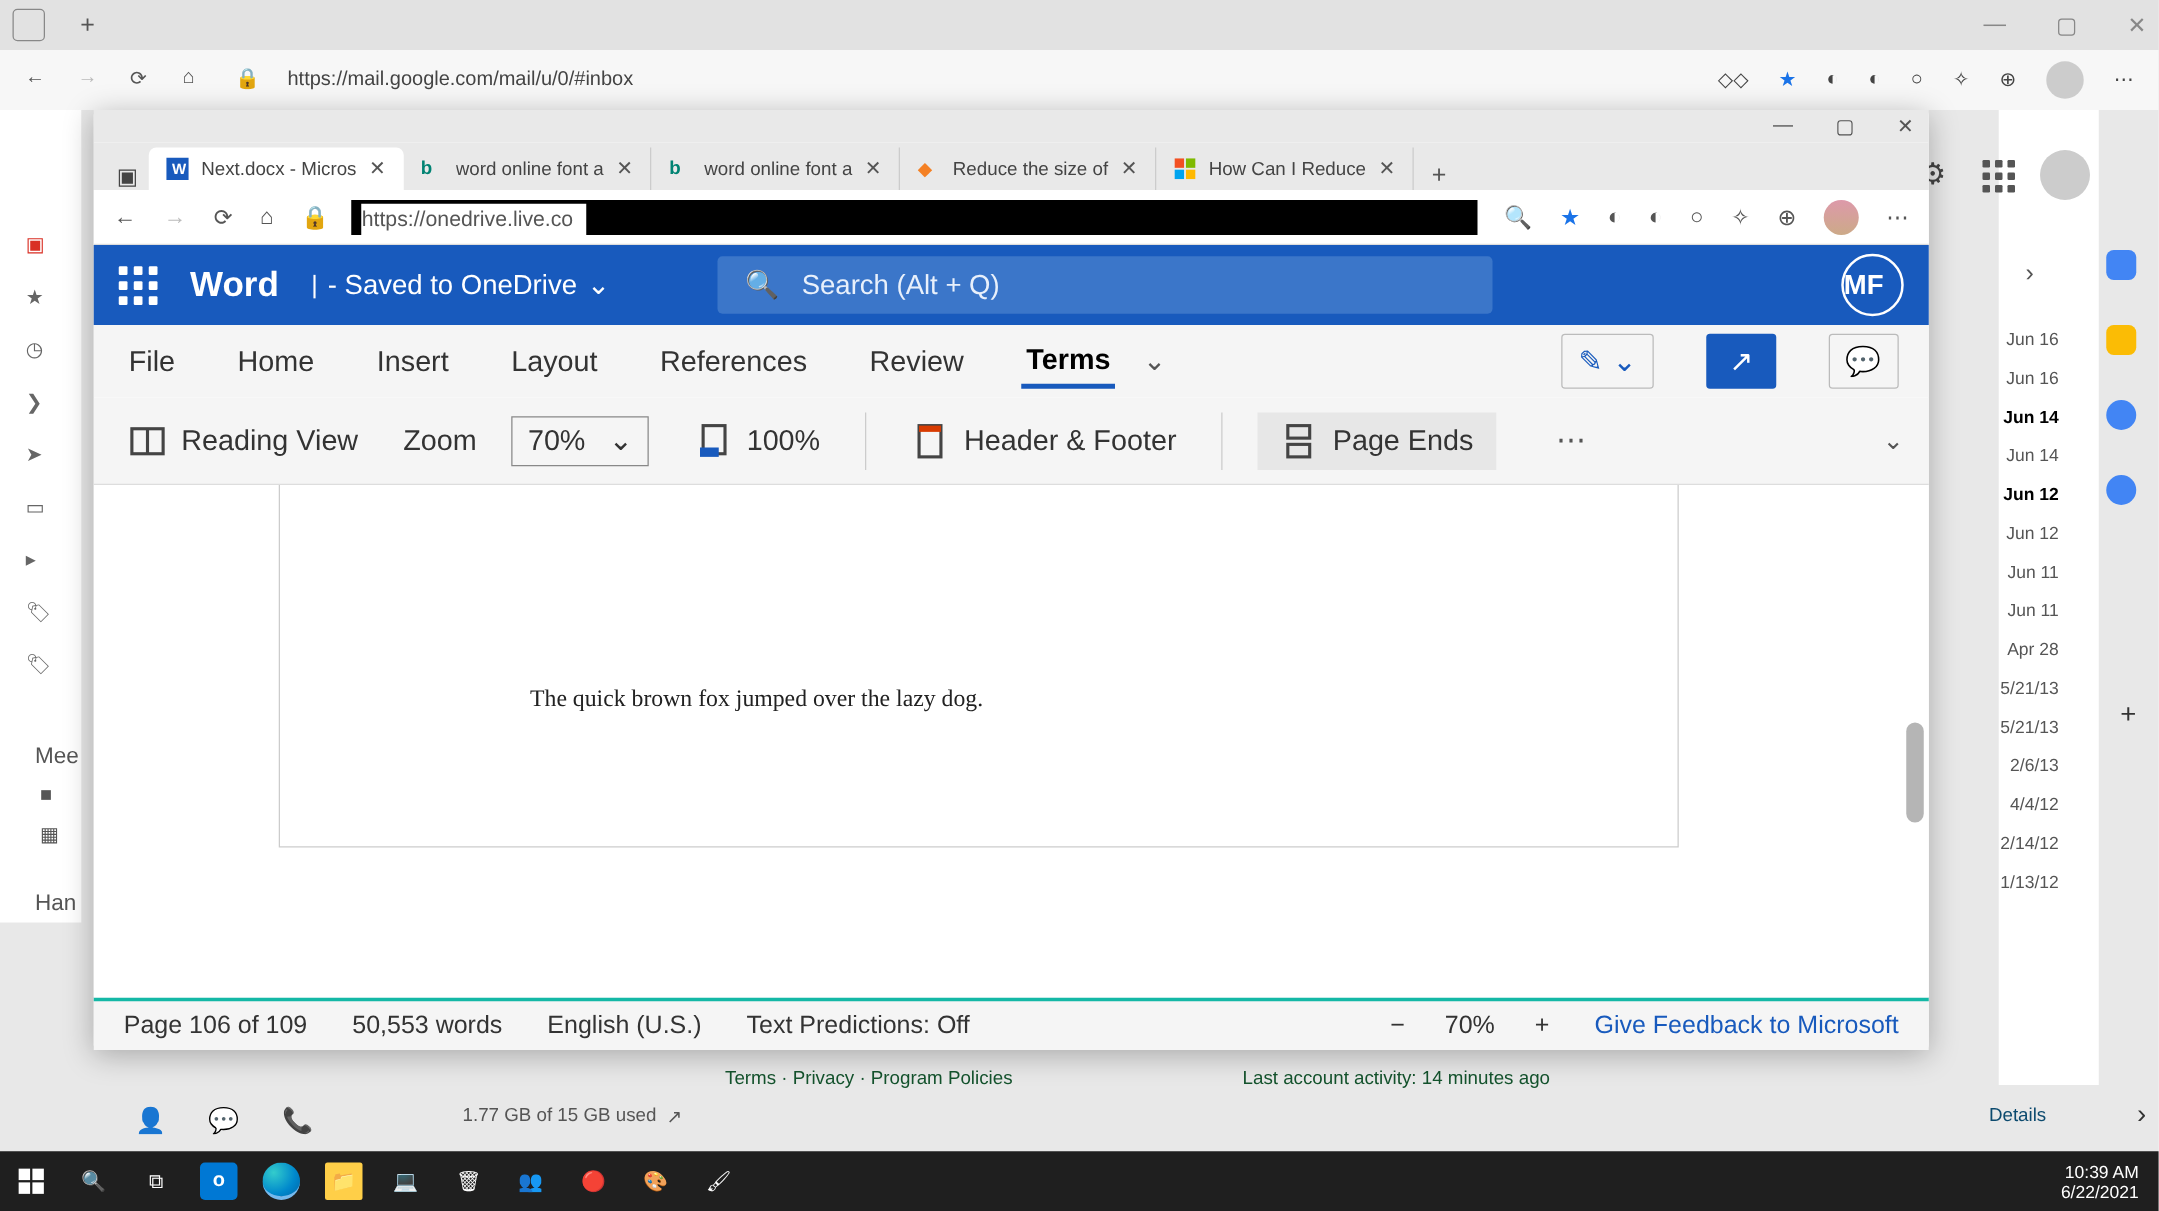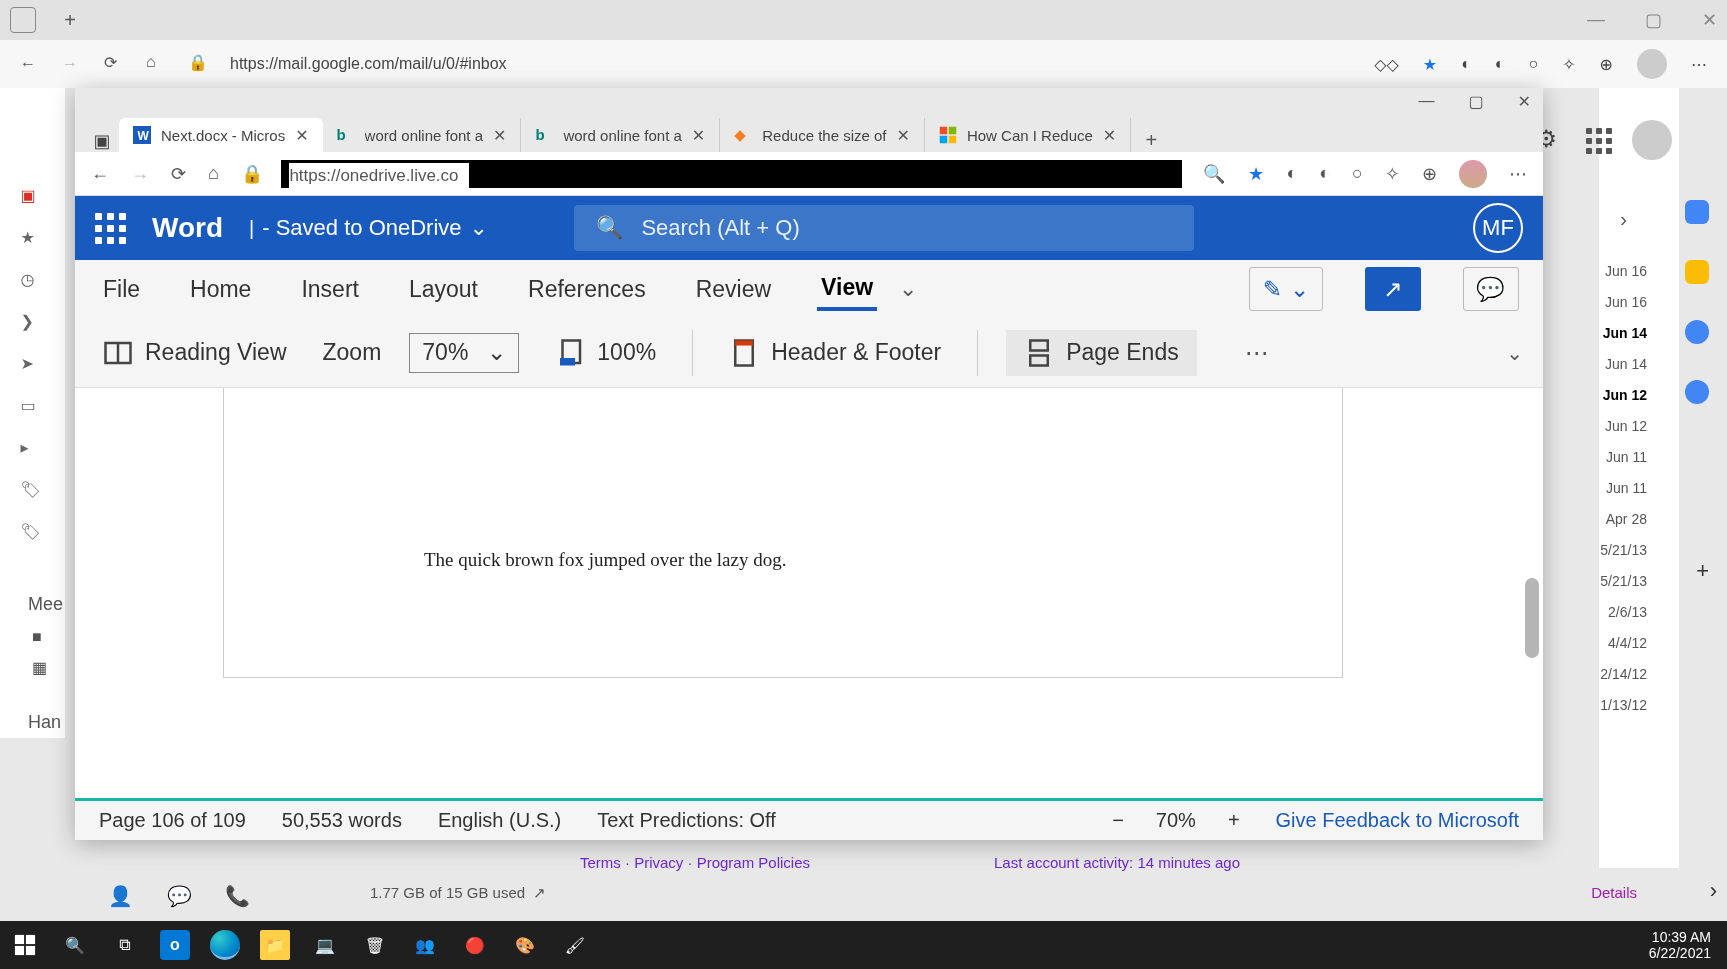--- a/index.html
+++ b/index.html
@@ -32,24 +32,24 @@
   .gmicons .chip { width:24px; height:24px; border-radius:6px; }
   .gmright-arr { position:absolute; right:100px; top:208px; font-size:20px; color:#555; }
   .gmgear { position:absolute; right:170px; top:125px; font-size:24px; color:#444; }
   .gmapps { position:absolute; right:115px; top:128px; }
   .gmapps .g { display:grid; grid-template-columns:repeat(3,6px); gap:4px; }
   .gmapps .g span { width:6px; height:6px; background:#555; border-radius:1px; }
   .gmav { position:absolute; right:55px; top:120px; width:40px; height:40px; border-radius:50%; background:#ccc; }
   .gmplus { position:absolute; right:18px; top:558px; font-size:22px; color:#333; }
   .gmcaret { position:absolute; right:10px; top:878px; font-size:22px; color:#333; }
 
-  .gm-footer { position:absolute; left:260px; top:854px; width:1100px; display:flex; font-size:15px; color:#6d28d9; }
+  .gm-footer { position:absolute; left:260px; top:854px; width:1100px; display:flex; font-size:15px; color:#14532d; }
   .gm-footer .mid { margin-left:320px; }
   .gm-footer .act { margin-left:auto; margin-right:120px; }
-  .gm-details { position:absolute; right:90px; top:884px; font-size:15px; color:#a21caf; }
+  .gm-details { position:absolute; right:90px; top:884px; font-size:15px; color:#0c4a6e; }
   .gm-storage { position:absolute; left:370px; top:884px; font-size:15px; color:#555; display:flex; gap:8px; }
   .gm-bottom-ic { position:absolute; left:108px; top:884px; display:flex; gap:34px; color:#555; font-size:20px; }
 
   
   .edge-win { position:absolute; left:75px; top:88px; width:1468px; height:752px; background:#fff; box-shadow:0 4px 24px rgba(0,0,0,.28); border-radius:4px; display:flex; flex-direction:column; }
   .edge-title { height:26px; background:#e9e9e9; display:flex; justify-content:flex-end; align-items:center; padding:0 12px; gap:34px; font-size:16px; color:#555; }
   .edge-tabs { height:38px; background:#e9e9e9; display:flex; align-items:flex-end; padding-left:10px; }
   .etab { height:34px; padding:0 14px; display:flex; align-items:center; gap:10px; font-size:15px; color:#444; border-right:1px solid #ccc; position:relative; max-width:220px; }
   .etab.active { background:#fff; border-radius:6px 6px 0 0; border-right:none; }
   .etab .fav { width:18px; height:18px; }
@@ -64,21 +64,21 @@
   .edge-addr .right { display:flex; gap:22px; align-items:center; }
   .edge-addr .av { width:28px; height:28px; border-radius:50%; background:linear-gradient(#d9a,#ca8); }
 
   
   .word-hdr { height:64px; background:#185abd; display:flex; align-items:center; padding:0 20px; gap:26px; color:#fff; }
   .waffle { display:grid; grid-template-columns:repeat(3,7px); gap:5px; }
   .waffle span { width:7px; height:7px; background:#fff; border-radius:1px; }
   .word-lbl { font-size:28px; font-weight:600; }
   .doc-stat { font-size:22px; display:flex; align-items:center; gap:8px; }
   .search { flex:0 0 620px; margin-left:60px; height:46px; background:#3b76c9; border-radius:4px; display:flex; align-items:center; padding:0 22px; gap:18px; color:#e8f0fb; font-size:22px; }
-  .mf { margin-left:auto; width:50px; height:50px; border-radius:50%; border:2px solid #fff; display:flex; align-items:center; justify-content:center; font-size:22px; }
+  .mf { margin-left:auto; width:50px; height:50px; border-radius:50%; border:2px solid #fff; display:flex; align-items:center; font-size:22px;font-weight:bold; }
 
   
   .ribbon-tabs { height:58px; background:#f5f5f5; display:flex; align-items:center; padding:0 24px; gap:42px; font-size:23px; color:#333; }
   .ribbon-tabs .rt { padding:6px 4px; cursor:pointer; }
   .ribbon-tabs .rt.active { font-weight:600; border-bottom:4px solid #185abd; color:#000; }
   .rt-chev { font-size:22px; color:#555; margin-left:-20px; }
   .rt-spacer { flex:1; }
   .edit-btn { width:74px; height:44px; border:1px solid #bbb; border-radius:3px; display:flex; align-items:center; justify-content:center; gap:8px; color:#185abd; }
   .share-btn { width:56px; height:44px; background:#185abd; color:#fff; display:flex; align-items:center; justify-content:center; border-radius:3px; }
   .comm-btn { width:56px; height:44px; border:1px solid #bbb; border-radius:3px; display:flex; align-items:center; justify-content:center; color:#185abd; }
@@ -320,21 +320,21 @@
       </div>
   </div>
 
   <div class="ribbon-tabs">
     <span class="rt">File</span>
     <span class="rt">Home</span>
     <span class="rt">Insert</span>
     <span class="rt">Layout</span>
     <span class="rt">References</span>
     <span class="rt">Review</span>
-    <span class="rt active">View</span>
+    <span class="rt active">Terms</span>
     <span class="rt-chev">⌄</span>
     <div class="rt-spacer"></div>
     <div class="edit-btn">
       <span>✎</span>
       <span>⌄</span>
     </div>
     <div class="share-btn">
       <span>↗</span>
     </div>
     <div class="comm-btn">

